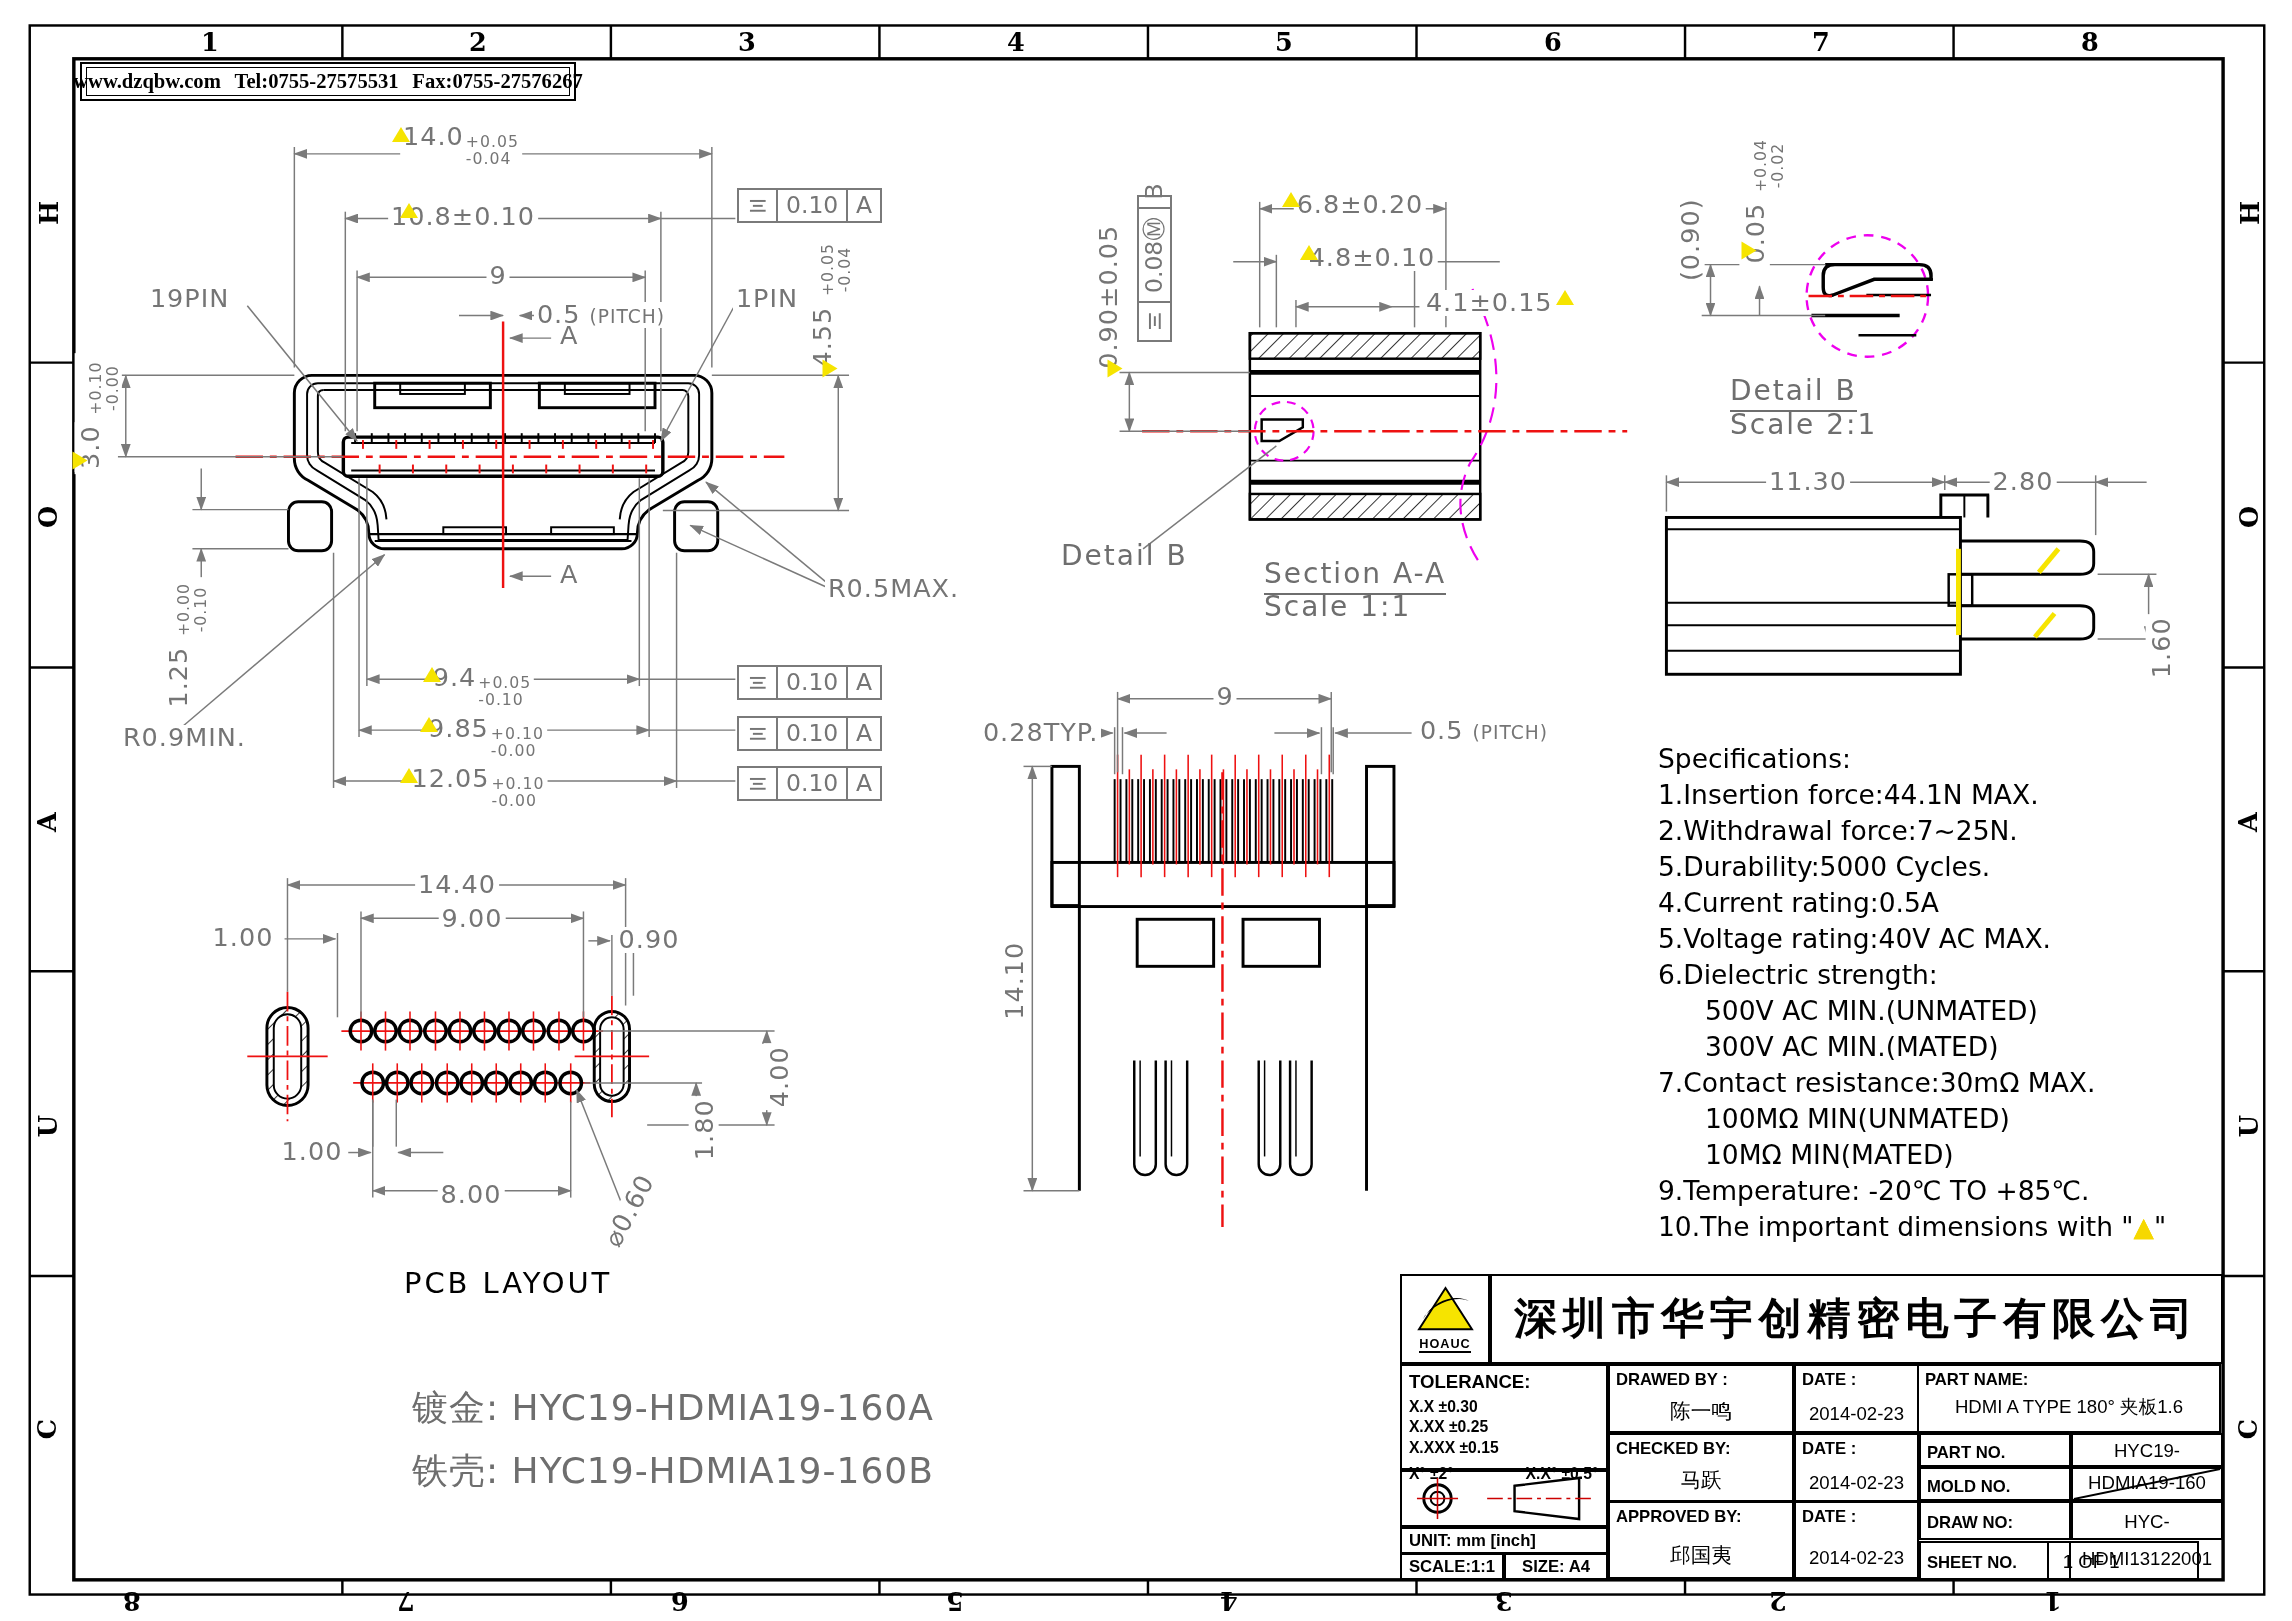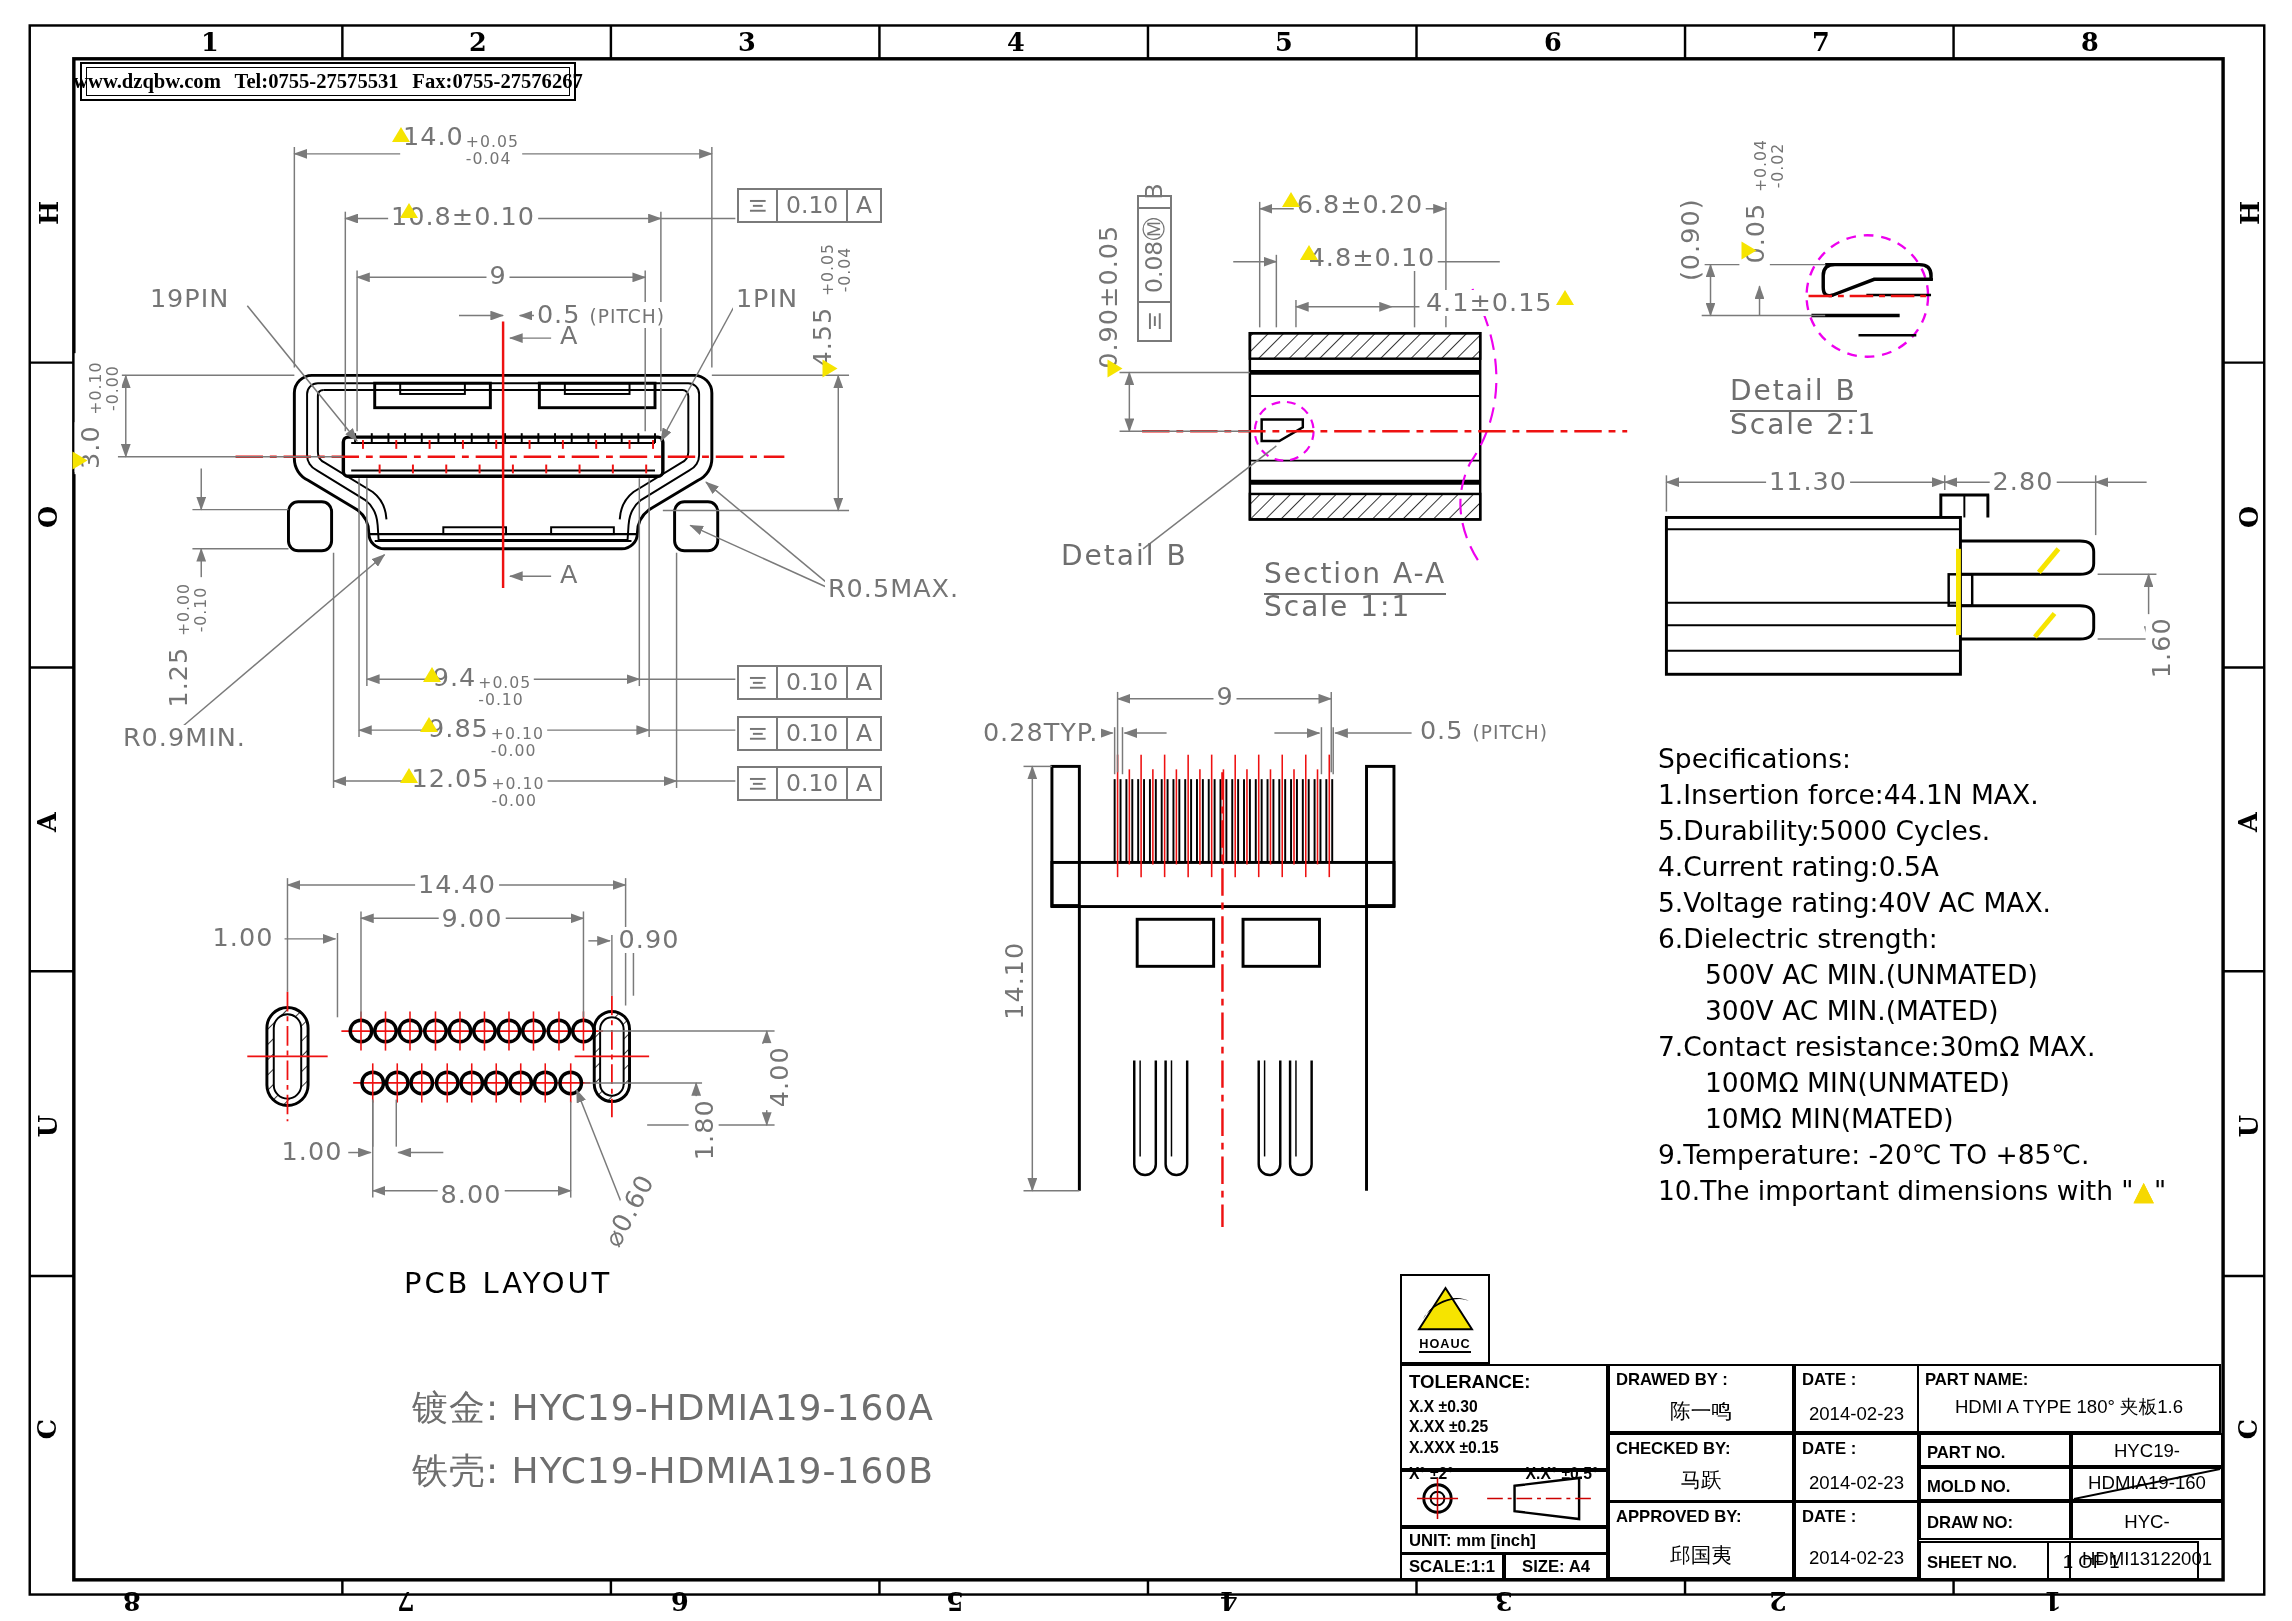--- a/index.html
+++ b/index.html
@@ -611,20 +611,21 @@
 <div class="lbl ctr" style="left:471px;top:1182px;">8.00</div>
 <div class="lbl ctr" style="left:649px;top:927px;">0.90</div>
 <div class="lbl vert" style="left:698px;top:1064px;width:157px;"><span>4.00</span></div>
 <div class="lbl vert" style="left:623px;top:1117px;width:157px;"><span>1.80</span></div>
 <div class="lbl" style="left:588px;top:1198px;transform:rotate(-62deg);">⌀0.60</div>
 <div class="abs blk" style="left:404px;top:1266px;font-size:29px;letter-spacing:2.9px;">PCB LAYOUT</div>
 
 <div id="specs">
   <div class="ln">Specifications:</div>
   <div class="ln">1.Insertion force:44.1N MAX.</div>
+  <div class="ln">2.Withdrawal force:7~25N.</div>
   <div class="ln">5.Durability:5000 Cycles.</div>
   <div class="ln">4.Current rating:0.5A</div>
   <div class="ln">5.Voltage rating:40V AC MAX.</div>
   <div class="ln">6.Dielectric strength:</div>
   <div class="ln pad">500V AC MIN.(UNMATED)</div>
   <div class="ln pad">300V AC MIN.(MATED)</div>
   <div class="ln">7.Contact resistance:30mΩ MAX.</div>
   <div class="ln pad">100MΩ MIN(UNMATED)</div>
   <div class="ln pad">10MΩ MIN(MATED)</div>
   <div class="ln">9.Temperature: -20℃ TO +85℃.</div>
@@ -639,20 +640,21 @@
 </div>
 
 <div id="tb">
   <div class="cell" id="logo" style="left:0;top:0;width:90px;height:90px;">
     <svg width="61" height="51" viewBox="0 0 62 52">
       <path d="M31,2 L58,44 L4,44 Z" fill="#f6e400" stroke="#000" stroke-width="2"></path>
       <path d="M10,30 C26,14 46,10 56,16 C44,8 20,12 8,34 Z" fill="#000"></path>
     </svg>
     <span class="lt">HOAUC</span>
   </div>
+  <div class="cell company" style="left:90px;top:0;width:733px;height:90px;">深圳市华宇创精密电子有限公司</div>
 
   <div class="cell" style="left:0;top:90px;width:208px;height:106px;">
     <div class="toltitle">TOLERANCE:</div>
     <div class="tolrow">X.X    ±0.30</div>
     <div class="tolrow">X.XX   ±0.25</div>
     <div class="tolrow">X.XXX  ±0.15</div>
     <div class="tolrow" style="display:flex;justify-content:space-between;padding-right:7.8px;margin-top:5.9px;">
       <span>X°  ±2°</span>
       <span>X.X°  ±0.5°</span>
     </div>

